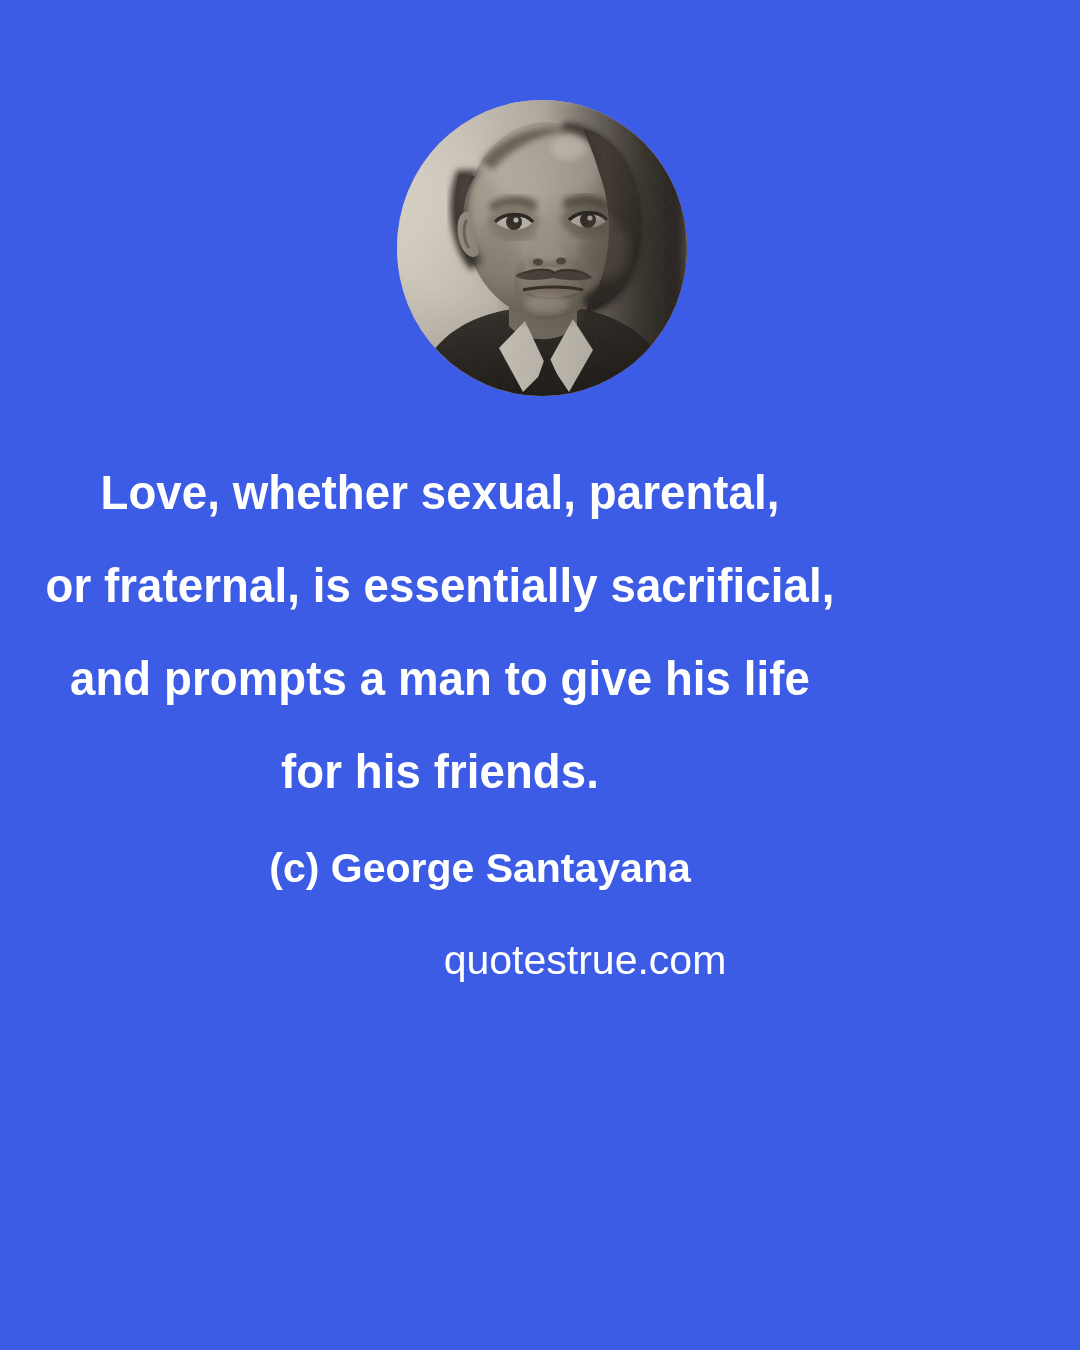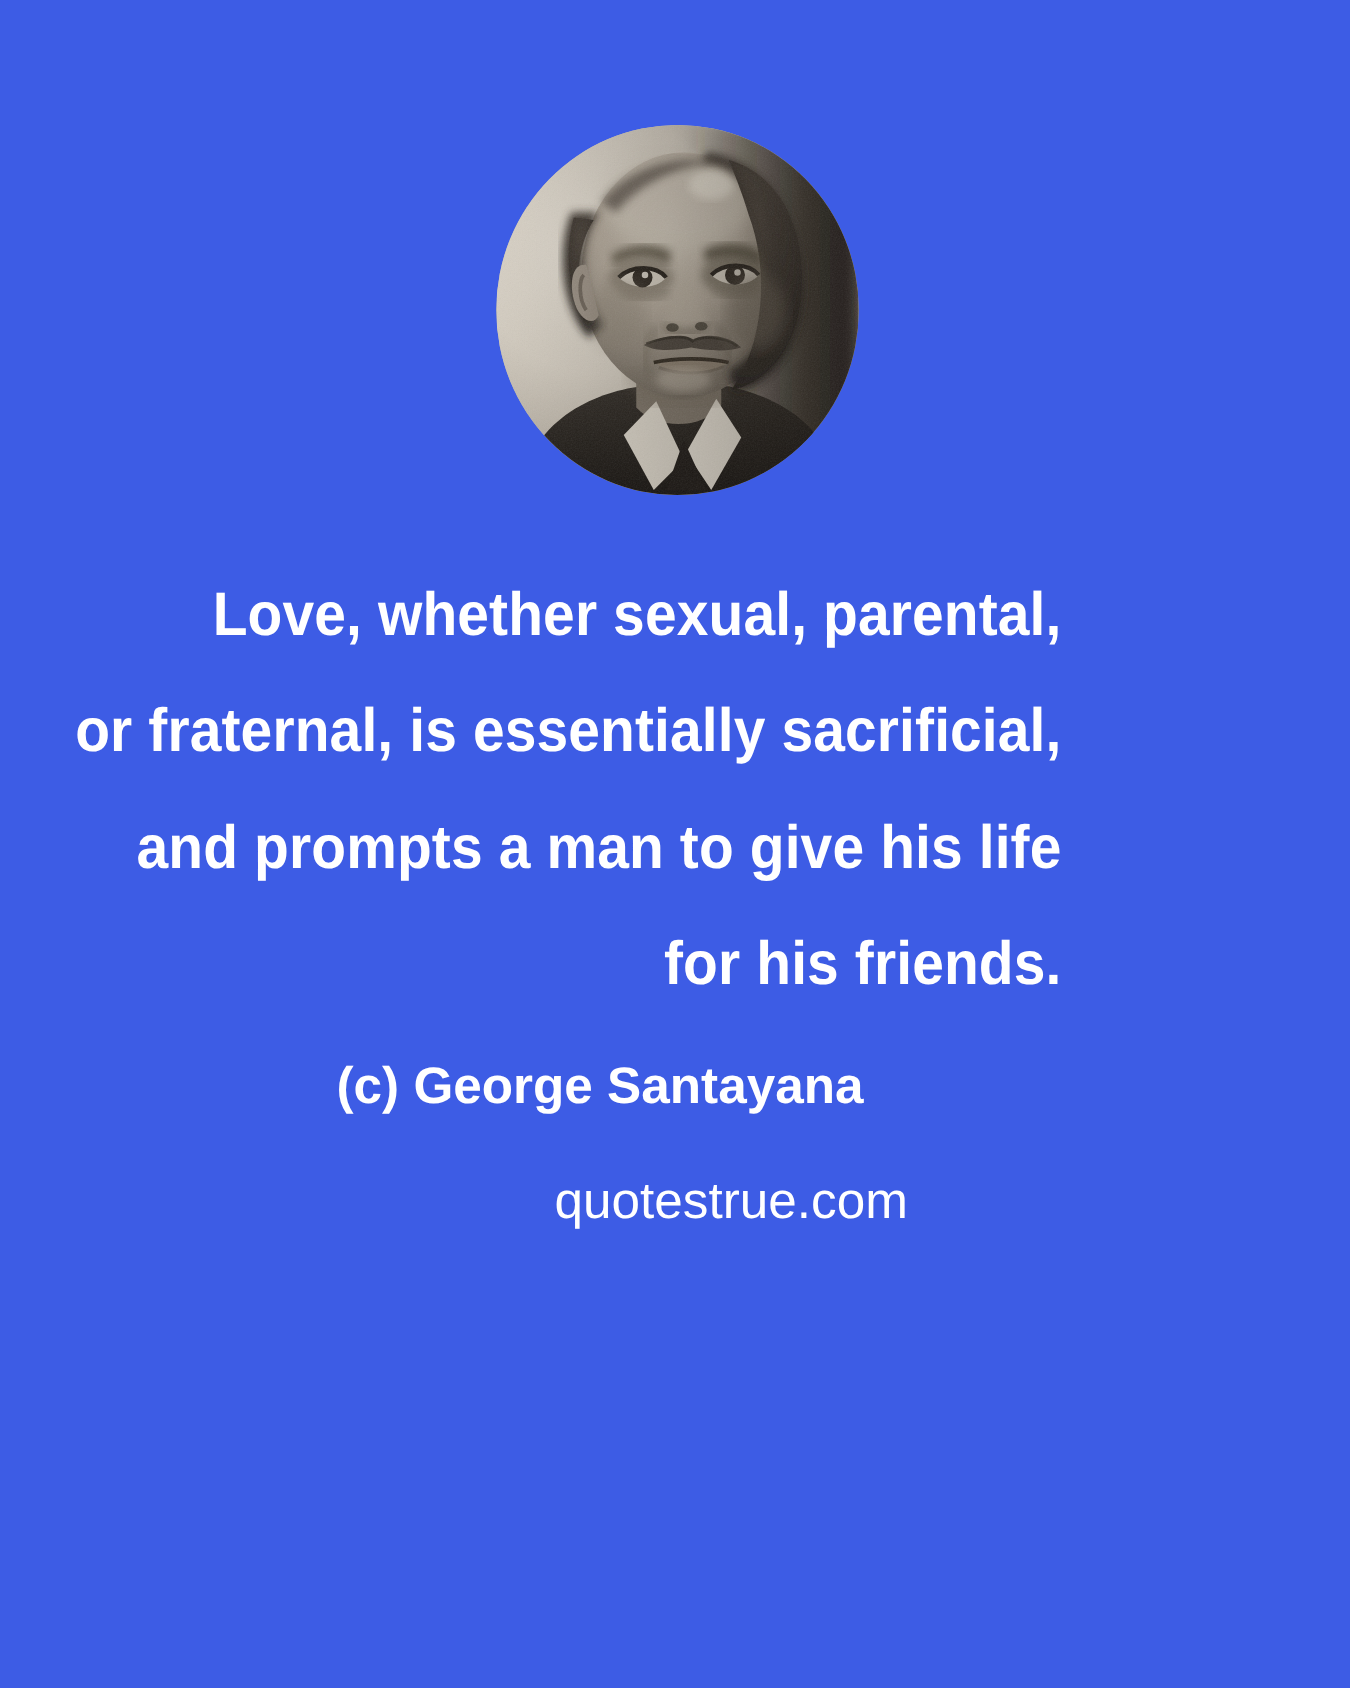--- a/index.html
+++ b/index.html
@@ -40,21 +40,21 @@
     width: 100%;
     height: 100%;
   }
 
   
   #quote-text {
     position: absolute;
     top: 446px;
     left: 0;
     width: 880px;
-    text-align: right;
+    text-align: center;
     color: #ffffff;
     font-family: "Liberation Sans Narrow", "Liberation Sans", sans-serif;
     font-size: 49px;
     font-weight: 700;
     line-height: 93px;
     letter-spacing: 0.1px;
     white-space: nowrap;
   }
   #quote-text .qline {
     display: block;

